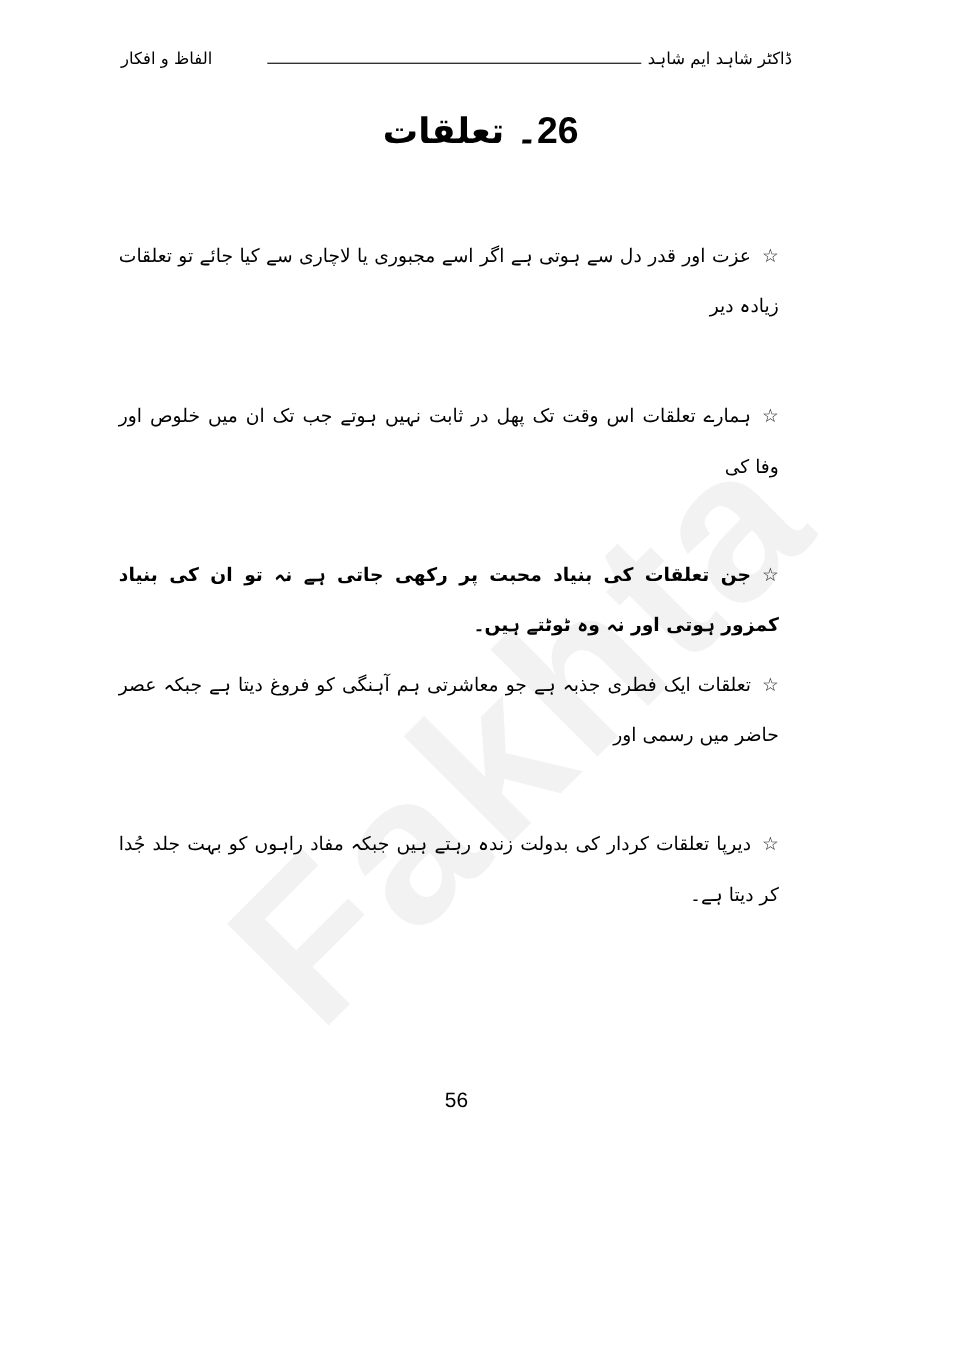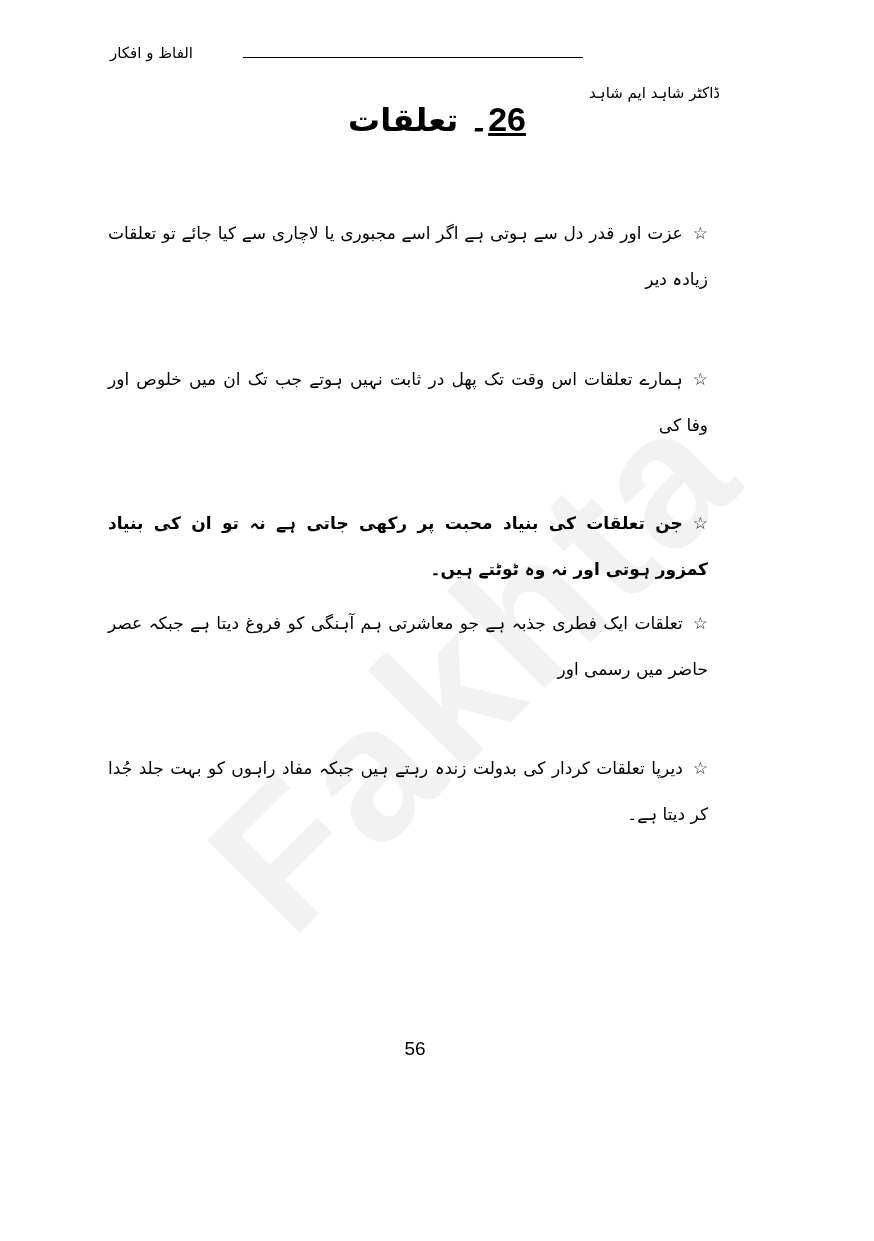--- a/index.html
+++ b/index.html
@@ -40,21 +40,20 @@
     height: 30px;
     z-index: 1;
   }
   .header-right {
     position: absolute;
     right: 0;
     top: 0;
     font-size: 15px;
     direction: rtl;
     font-family: "DejaVu Sans", sans-serif;
-    margin-top: 40px;
   }
   .header-left {
     position: absolute;
     left: 0;
     top: 0;
     font-size: 15px;
     direction: rtl;
     font-family: "DejaVu Sans", sans-serif;
   }
   .header-rule {
@@ -74,21 +73,20 @@
     direction: rtl;
     font-size: 32px;
     font-weight: bold;
     font-family: "DejaVu Sans", sans-serif;
     z-index: 1;
   }
   .title .num {
     font-family: "Liberation Sans", sans-serif;
     font-weight: bold;
     font-size: 34px;
-    text-decoration: underline;
   }
   .quotes {
     position: absolute;
     left: 108px;
     top: 210px;
     width: 600px;
     direction: rtl;
     z-index: 1;
   }
   .quote {
@@ -112,21 +110,20 @@
   }
   .page-number {
     position: absolute;
     top: 990px;
     left: 0;
     width: 830px;
     text-align: center;
     font-family: "Liberation Sans", sans-serif;
     font-size: 19px;
     z-index: 1;
-    margin-top: 48px;
   }
 </style>
 </head>
 <body>
 
 <div class="watermark">Fakhta</div>
 
 <div class="header">
   <span class="header-right">ڈاکٹر شاہد ایم شاہد</span>
   <div class="header-rule"></div>

